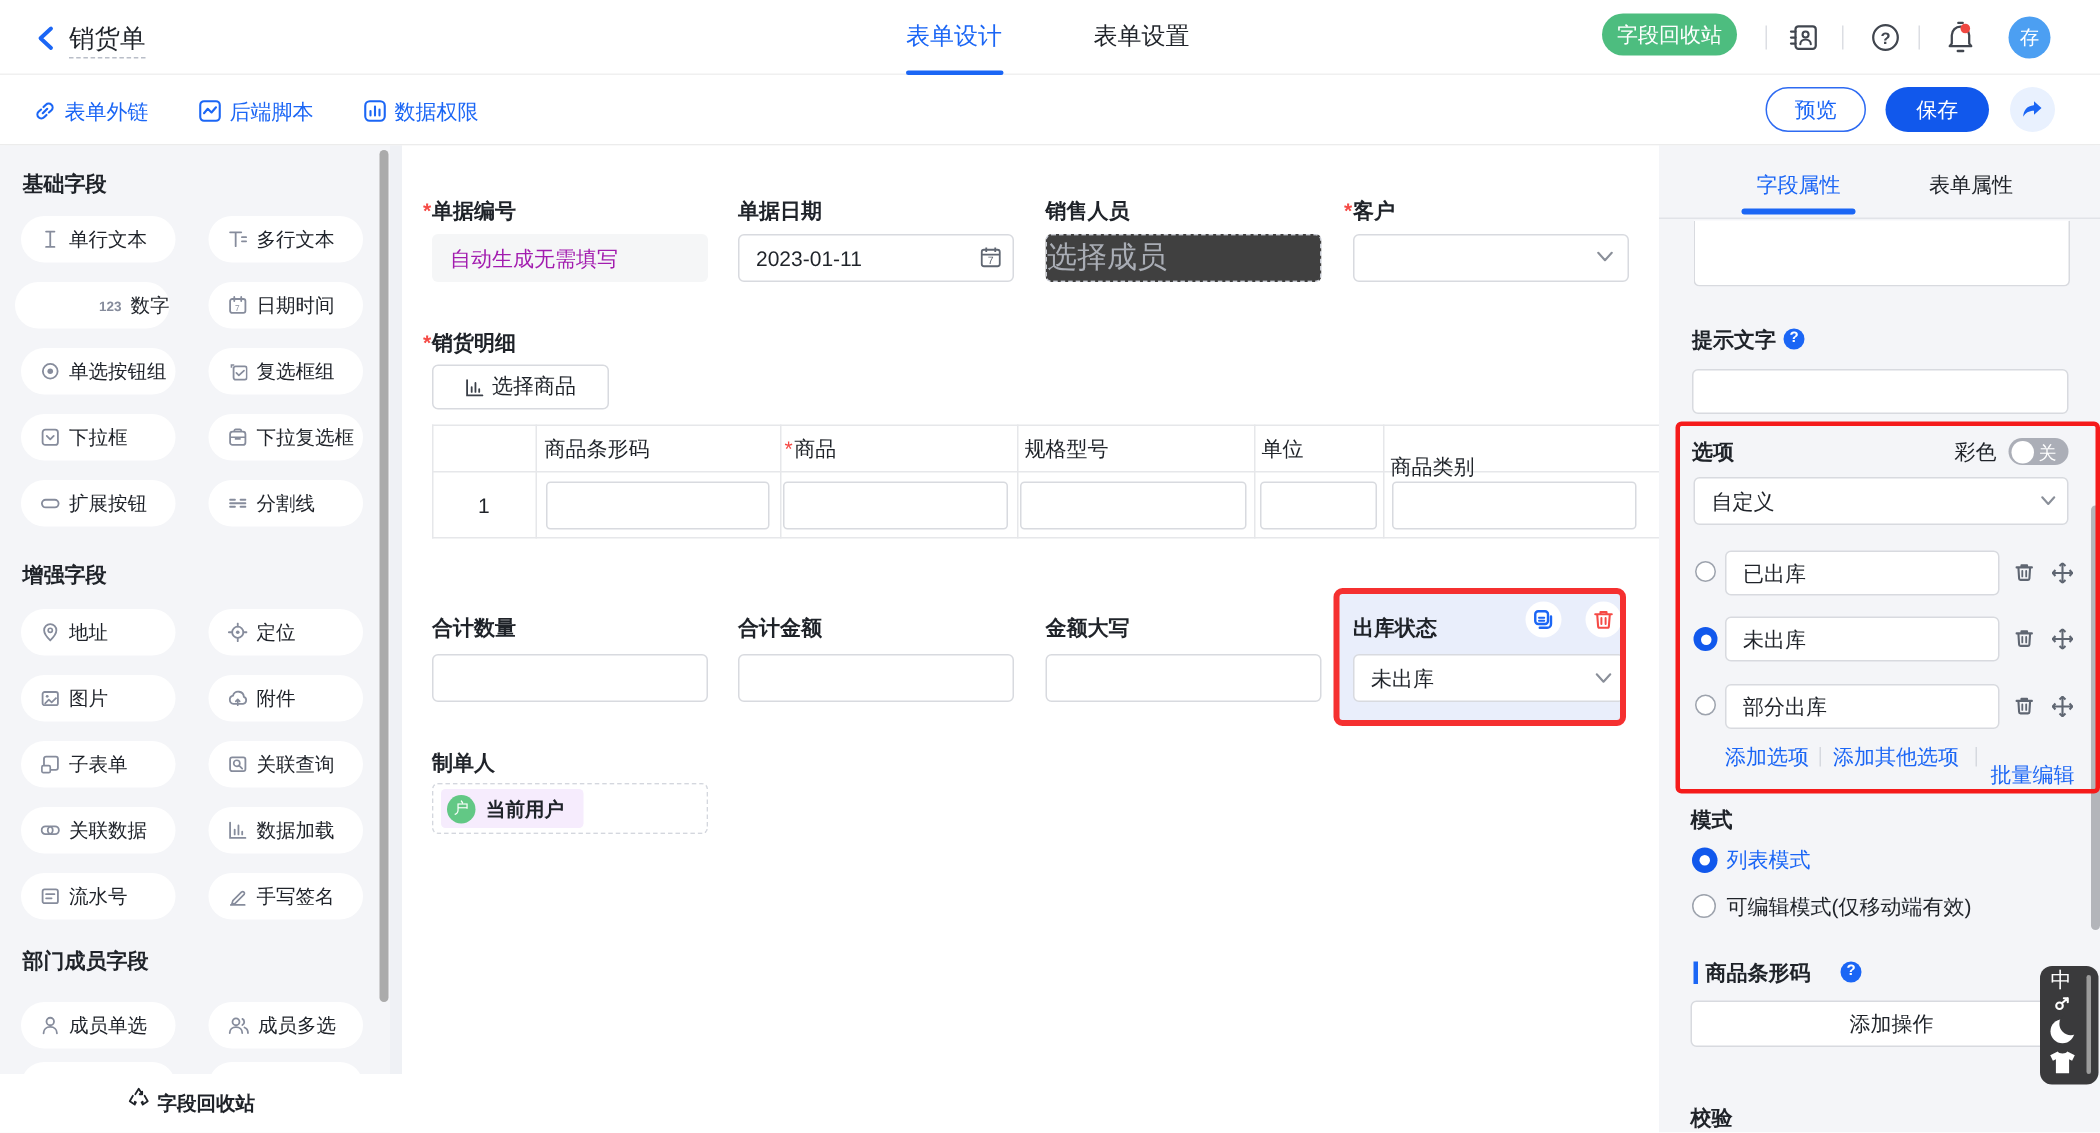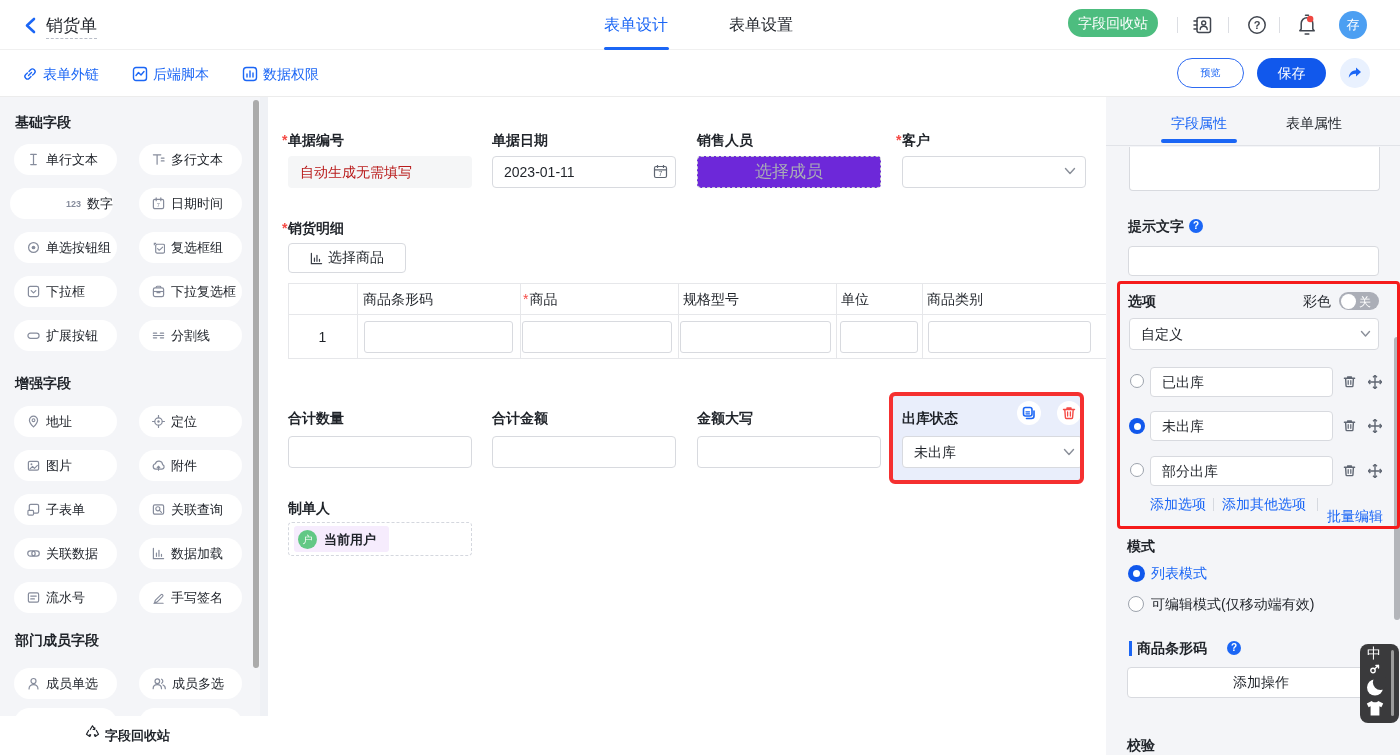--- a/index.html
+++ b/index.html
@@ -60,21 +60,21 @@
 <svg class="abs" style="left:132px;top:66px;" width="16" height="16" viewBox="0 0 16 16">
   <rect x="1.5" y="1.5" width="13" height="13" rx="2.5" fill="none" stroke="#1b66f5" stroke-width="1.4"></rect>
   <path d="M4 9.5 L6.5 6.5 L9 9 L12 5.5" fill="none" stroke="#1b66f5" stroke-width="1.4" stroke-linecap="round" stroke-linejoin="round"></path>
 </svg>
 <div class="abs blue f14" style="left:153px;top:66px;line-height:16px;">后端脚本</div>
 <svg class="abs" style="left:242px;top:66px;" width="16" height="16" viewBox="0 0 16 16">
   <rect x="1.5" y="1.5" width="13" height="13" rx="3" fill="none" stroke="#1b66f5" stroke-width="1.4"></rect>
   <path d="M5 8 v3 M8 5 v6 M11 7 v4" stroke="#1b66f5" stroke-width="1.4" stroke-linecap="round"></path>
 </svg>
 <div class="abs blue f14" style="left:263px;top:66px;line-height:16px;">数据权限</div>
-<div class="abs" style="left:1177px;top:58px;width:67px;height:30px;border:1px solid #2e6bf2;border-radius:15px;color:#1b66f5;font-size:10px;text-align:center;line-height:28px;background:#fff;">预览</div>
+<div class="abs" style="left:1177px;top:58px;width:67px;height:30px;border:1px solid #2e6bf2;border-radius:15px;color:#1b66f5;font-size:14px;text-align:center;line-height:28px;background:#fff;">预览</div>
 <div class="abs" style="left:1257px;top:58px;width:69px;height:30px;background:#1158ec;border-radius:15px;color:#fff;font-size:14px;text-align:center;line-height:30px;">保存</div>
 <div class="abs" style="left:1340px;top:58px;width:30px;height:30px;background:#e9f1fe;border-radius:50%;"></div>
 <svg class="abs" style="left:1347px;top:65px;" width="16" height="16" viewBox="0 0 16 16">
   <path d="M9 2.5 L14 7 L9 11.5 V8.8 C5.5 8.8 3.2 10.3 1.8 12.8 C2 9 4 5.6 9 5.2 Z" fill="#1b66f5"></path>
 </svg>
 
 <div class="abs" style="left:0;top:97px;width:260px;height:658px;background:#f4f5f8;"></div>
 <style>
 .pill { position:absolute; width:103px; height:31px; background:#fff; border-radius:16px; display:flex; align-items:center; padding-left:13px; font-size:13px; color:#20242b; }
 .pill svg { margin-right:6px; flex:none; }
@@ -189,28 +189,28 @@
 
 <div class="abs" style="left:260px;top:97px;width:8px;height:619px;background:#eff1f5;"></div>
 
 <div class="abs" style="left:268px;top:97px;width:838px;height:658px;background:#fff;overflow:hidden;" id="canvaswrap"></div>
 
 <div class="lbl" style="left:288px;top:133px;"><span class="star" style="position:absolute;left:-6px;">*</span>单据编号</div>
 <div class="lbl" style="left:492px;top:133px;">单据日期</div>
 <div class="lbl" style="left:697px;top:133px;">销售人员</div>
 <div class="lbl" style="left:902px;top:133px;"><span class="star" style="position:absolute;left:-6px;">*</span>客户</div>
 
-<div class="abs" style="left:288px;top:156px;width:184px;height:32px;background:#f5f6f7;border-radius:4px;color:#b91c1c;font-size:14px;line-height:32px;padding-left:12px;">自动生成无需填写</div>
+<div class="abs" style="left:288px;top:156px;width:184px;height:32px;background:#f5f6f7;border-radius:4px;color:#a21caf;font-size:14px;line-height:32px;padding-left:12px;">自动生成无需填写</div>
 <div class="input" style="left:492px;top:156px;width:184px;height:32px;font-size:14px;line-height:30px;padding-left:11px;">2023-01-11</div>
 <svg class="abs" style="left:653px;top:164px;" width="15" height="15" viewBox="0 0 15 15">
     <rect x="1.5" y="2.5" width="12" height="11" rx="1.5" fill="none" stroke="#5f6672" stroke-width="1.2"></rect>
     <path d="M4.5 1 v3 M10.5 1 v3 M1.5 5.8 h12" stroke="#5f6672" stroke-width="1.2"></path>
     <text x="5.5" y="12" font-size="7" fill="#5f6672" font-family="Liberation Sans">7</text>
   </svg>
-<div class="abs" style="left:697px;top:156px;width:184px;height:32px;background:#6d28d9;border:1px dashed #c9ccd4;border-radius:4px;color:#a9adb5;font-size:17px;line-height:30px;text-align:center;">选择成员</div>
+<div class="abs" style="left:697px;top:156px;width:184px;height:32px;background:#404040;border:1px dashed #c9ccd4;border-radius:4px;color:#a9adb5;font-size:20px;line-height:30px;">选择成员</div>
 <div class="input" style="left:902px;top:156px;width:184px;height:32px;"></div>
 <svg class="abs" style="left:1064px;top:167px;" width="12" height="9" viewBox="0 0 12 9">
     <path d="M1.5 1.5 L6 6.5 L10.5 1.5" fill="none" stroke="#8a8f99" stroke-width="1.4" stroke-linecap="round" stroke-linejoin="round"></path>
   </svg>
 
 <div class="lbl" style="left:288px;top:221px;"><span class="star" style="position:absolute;left:-6px;">*</span>销货明细</div>
 <div class="abs" style="left:288px;top:243px;width:118px;height:30px;background:#fff;border:1px solid #d8dadf;border-radius:4px;display:flex;align-items:center;justify-content:center;font-size:14px;color:#1f2329;">
 <svg width="13" height="13" viewBox="0 0 14 14" style="margin-right:5px;">
       <path d="M1.5 1.5 v11 h11" fill="none" stroke="#3a3f48" stroke-width="1.3" stroke-linecap="round"></path>
       <path d="M4.8 10 V6.5 M7.5 10 V3.5 M10.2 10 V8" stroke="#3a3f48" stroke-width="1.3" stroke-linecap="round"></path>
@@ -220,21 +220,21 @@
 <div class="abs" style="left:288px;top:314px;width:818px;height:1px;background:#e6e7ea;"></div>
 <div class="abs" style="left:357px;top:283px;width:1px;height:76px;background:#e6e7ea;"></div>
 <div class="abs" style="left:520px;top:283px;width:1px;height:76px;background:#e6e7ea;"></div>
 <div class="abs" style="left:678px;top:283px;width:1px;height:76px;background:#e6e7ea;"></div>
 <div class="abs" style="left:836px;top:283px;width:1px;height:76px;background:#e6e7ea;"></div>
 <div class="abs" style="left:922px;top:283px;width:1px;height:76px;background:#e6e7ea;"></div>
 <div class="abs f14" style="left:363px;top:292px;line-height:14px;">商品条形码</div>
 <div class="abs f14" style="left:523px;top:292px;line-height:14px;"><span class="star">*</span>商品</div>
 <div class="abs f14" style="left:683px;top:292px;line-height:14px;">规格型号</div>
 <div class="abs f14" style="left:841px;top:292px;line-height:14px;">单位</div>
-<div class="abs f14" style="left:927px;top:292px;line-height:14px;">商品类别</div>
+<div class="abs f14" style="left:927px;top:304px;line-height:14px;">商品类别</div>
 <div class="abs f14" style="left:288px;top:330px;width:69px;text-align:center;line-height:14px;">1</div>
 <div class="input" style="left:364px;top:321px;width:149px;height:32px;border-radius:3px;"></div>
 <div class="input" style="left:522px;top:321px;width:150px;height:32px;border-radius:3px;"></div>
 <div class="input" style="left:680px;top:321px;width:151px;height:32px;border-radius:3px;"></div>
 <div class="input" style="left:840px;top:321px;width:78px;height:32px;border-radius:3px;"></div>
 <div class="input" style="left:928px;top:321px;width:163px;height:32px;border-radius:3px;"></div>
 
 <div class="lbl" style="left:288px;top:411px;">合计数量</div>
 <div class="lbl" style="left:492px;top:411px;">合计金额</div>
 <div class="lbl" style="left:697px;top:411px;">金额大写</div>

